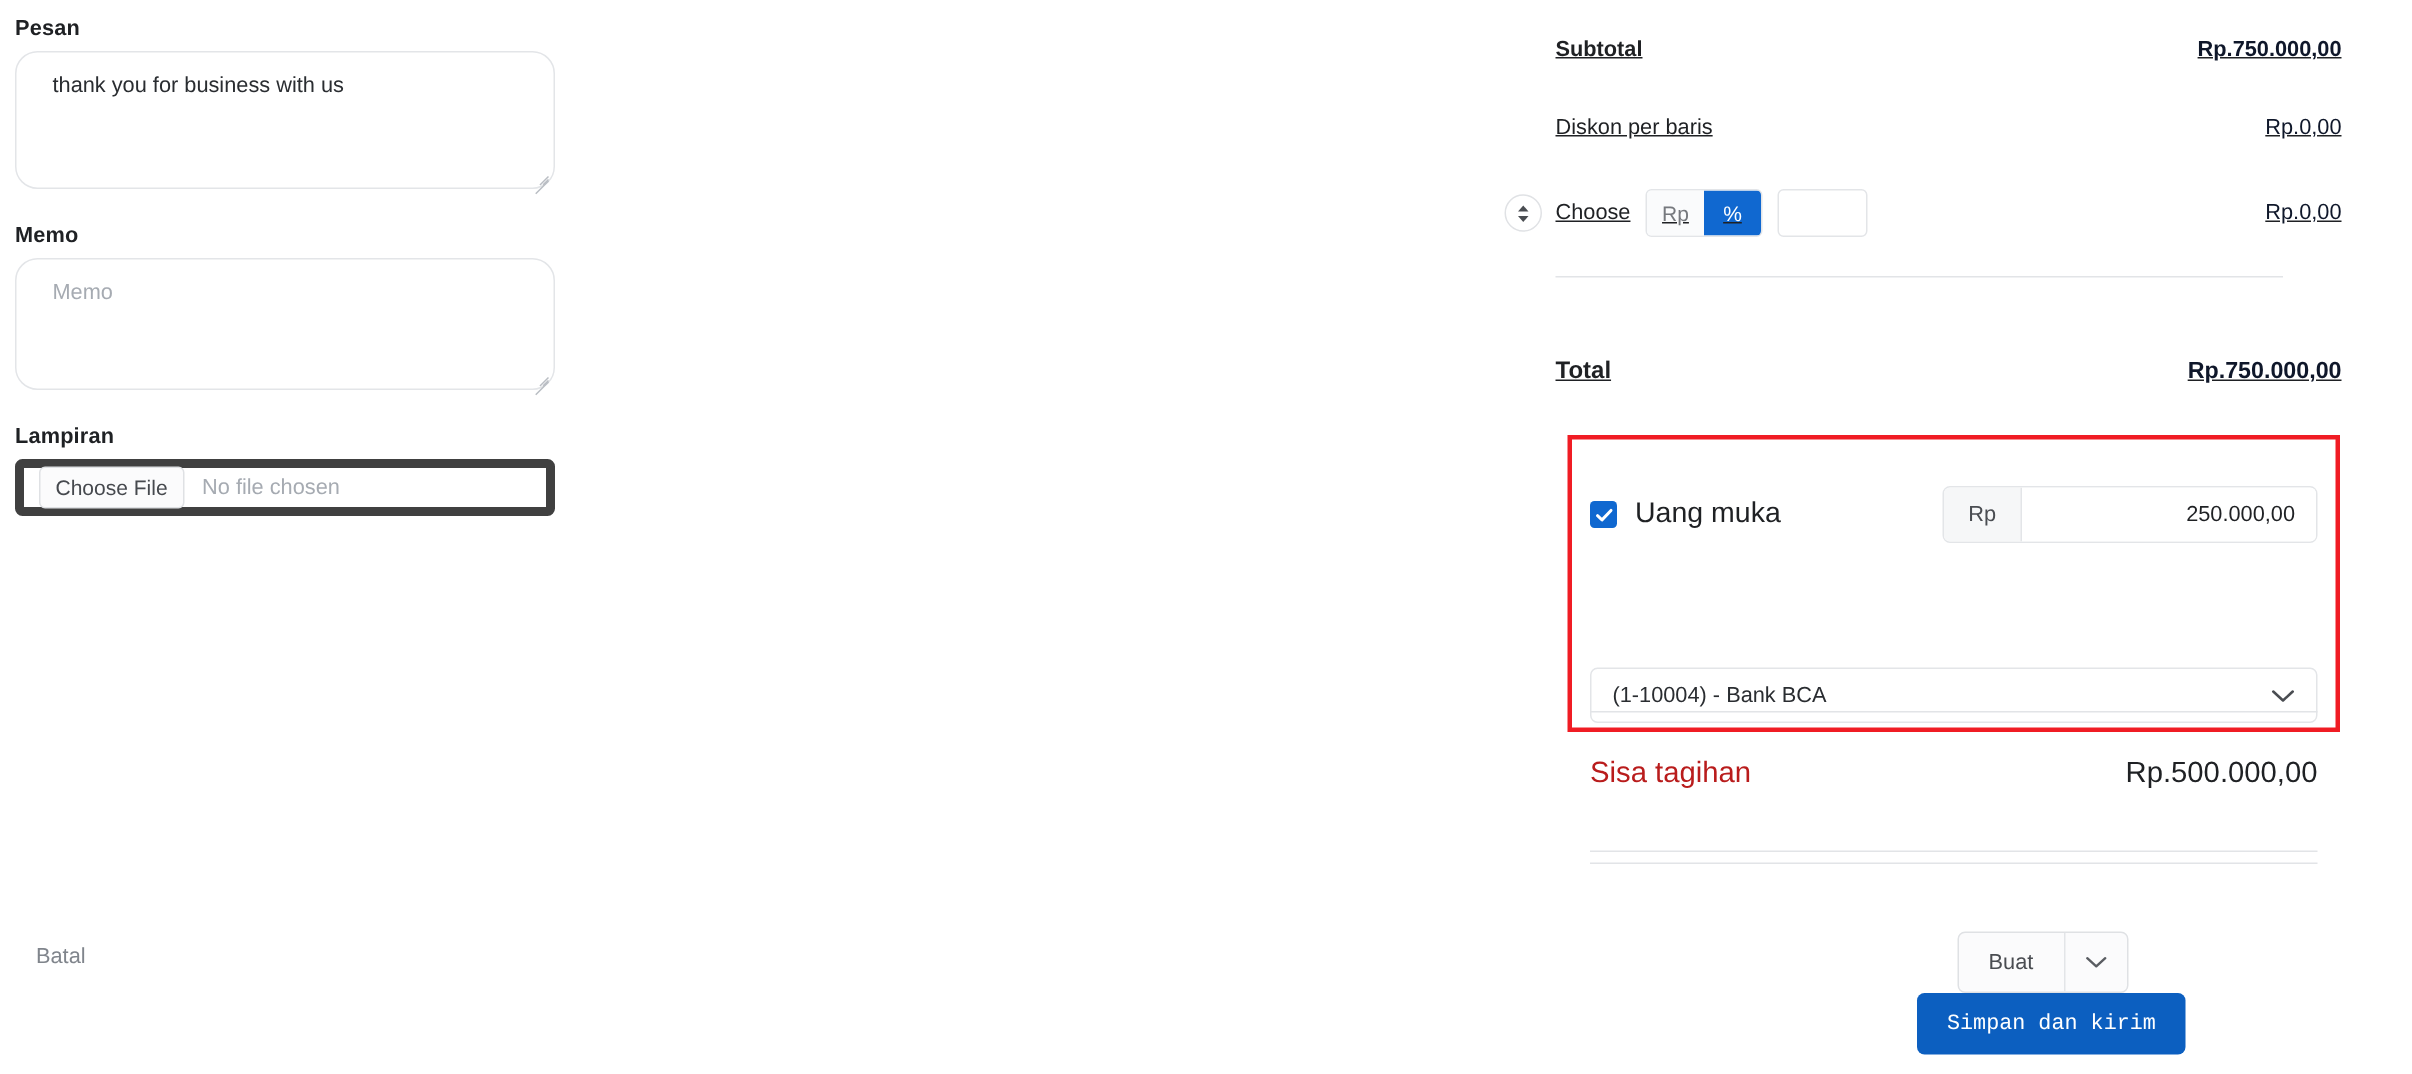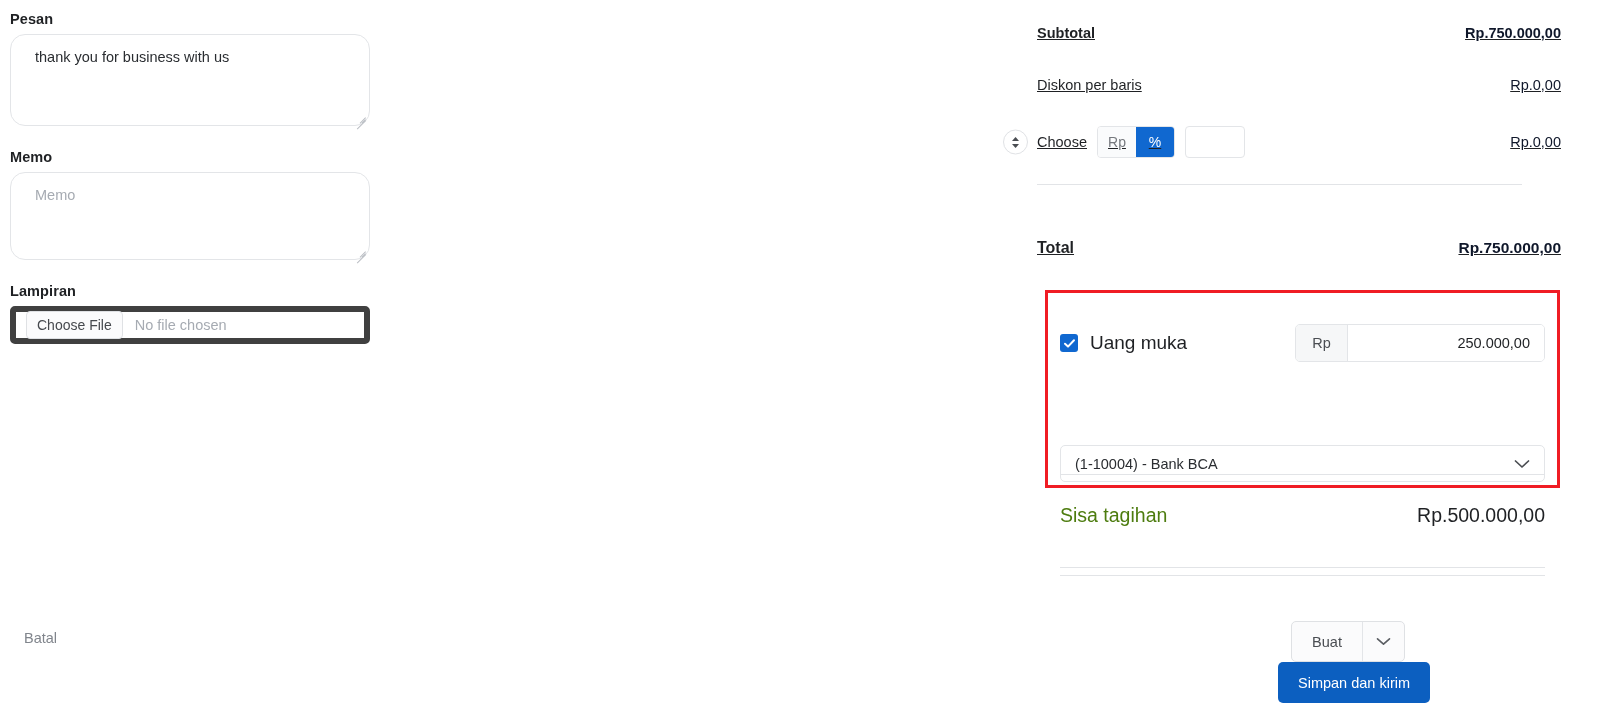--- a/index.html
+++ b/index.html
@@ -181,21 +181,21 @@
 
   .hr-inbox {
     position: absolute; left: 1060px; top: 474px;
     width: 485px; height: 1px; background: #e2e4e7;
   }
 
   .sisa-row {
     position: absolute; left: 1060px; top: 504px;
     width: 485px; display: flex; align-items: baseline;
   }
-  .sisa-label { font-size: 19.5px; color: #4d7c0f; font-weight: normal; }
+  .sisa-label { font-size: 19.5px; color: #b91c1c; font-weight: normal; }
   .sisa-val { margin-left: auto; font-size: 19.5px; color: #1f2124; font-weight: normal; }
 
   .hr-bottom { position: absolute; left: 1060px; top: 567px; width: 485px; height: 9px; }
   .hr-bottom i { position: absolute; left: 0; width: 485px; height: 1px; background: #e2e4e7; }
   .hr-bottom i:nth-child(1) { top: 0; }
   .hr-bottom i:nth-child(2) { top: 8px; }
 
   
   .actions { position: absolute; left: 1266px; top: 621px; display: flex; align-items: center; flex-direction: column; }
   .split-btn {
@@ -208,21 +208,21 @@
     padding: 0 20px; font-size: 14.5px; color: #4a4d52; cursor: pointer;
   }
   .split-arrow {
     width: 42px; display: flex; align-items: center; justify-content: center;
     border-left: 1px solid #e3e5e8; cursor: pointer;
   }
   .primary-btn {
     margin-left: 12px; height: 41px;
     background: #0c5fc0; color: #fff;
     border-radius: 5px; display: flex; align-items: center; justify-content: center;
-    padding: 0 20px; font-size: 14.5px; cursor: pointer;
+    padding: 0 20px; font-size: 14.5px; cursor: pointer; font-family: Liberation Mono, monospace;
   }
 </style>
 </head>
 <body>
 
 <div class="page">
 
   <div class="left-col">
 
     <div class="field-label">Pesan</div>

